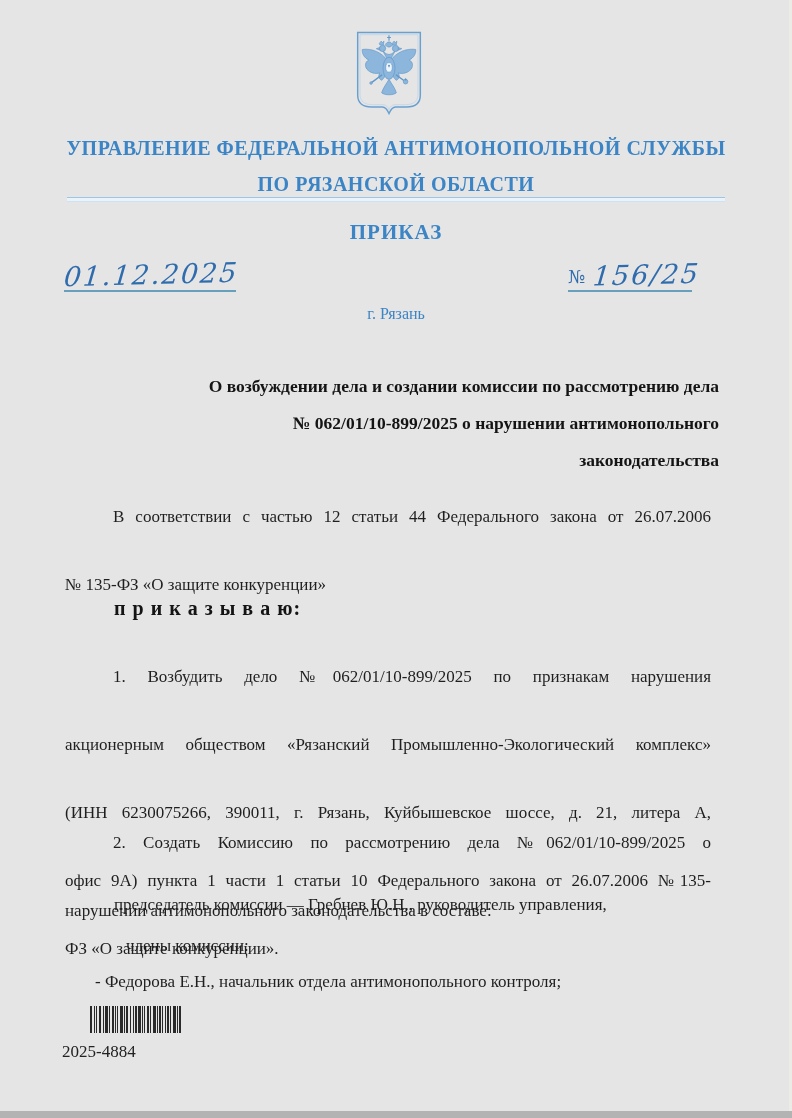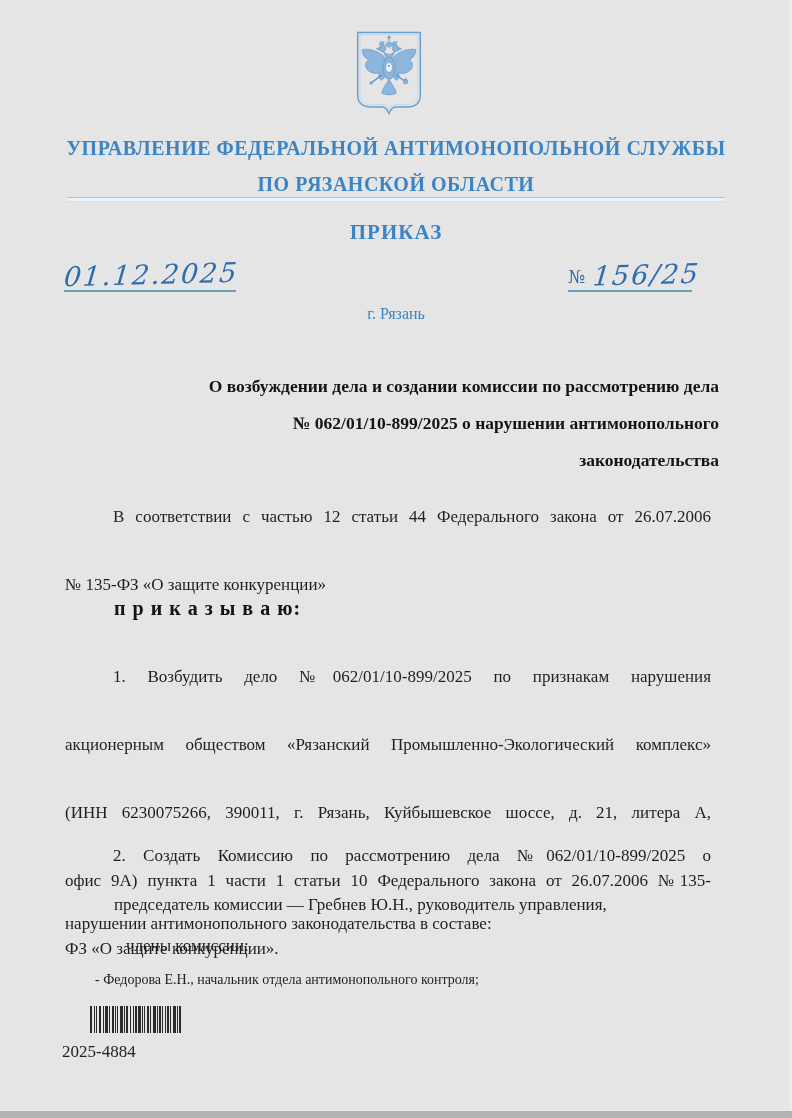--- a/index.html
+++ b/index.html
@@ -53,24 +53,24 @@
   .body-block{position:absolute;left:65px;width:646px;font-size:17px;line-height:34px;}
   .jline{text-align:justify;}
   .jline::after{content:"";display:inline-block;width:100%;height:0;}
   .ind{text-indent:48px;}
   .preamble{top:500px;}
   .decree{
     position:absolute;left:114px;top:597px;font-size:20px;font-weight:bold;
     letter-spacing:1px;color:#141414;
   }
   .item1{top:660px;}
-  .item2{top:826px;margin-top:13px;}
+  .item2{top:826px;}
   .chair{position:absolute;left:114px;top:895px;font-size:17px;}
   .members{position:absolute;left:114px;top:936px;font-size:17px;margin-left:12px;}
-  .member1{position:absolute;left:95px;top:972px;font-size:14px;}
+  .member1{position:absolute;left:95px;top:972px;font-size:17px;}
   
   .barcode{position:absolute;left:90px;top:1006px;width:92px;height:27px;}
   .barcode-label{position:absolute;left:62px;top:1042px;font-size:17px;color:#222;}
   .scan-edge-bottom{position:absolute;left:0;bottom:0;width:792px;height:7px;background:#b3b3b3;}
   .scan-edge-right{position:absolute;right:0;top:0;width:3px;height:1118px;background:#edebe6;}
 </style>
 </head>
 <body>
 
 <div class="page">

